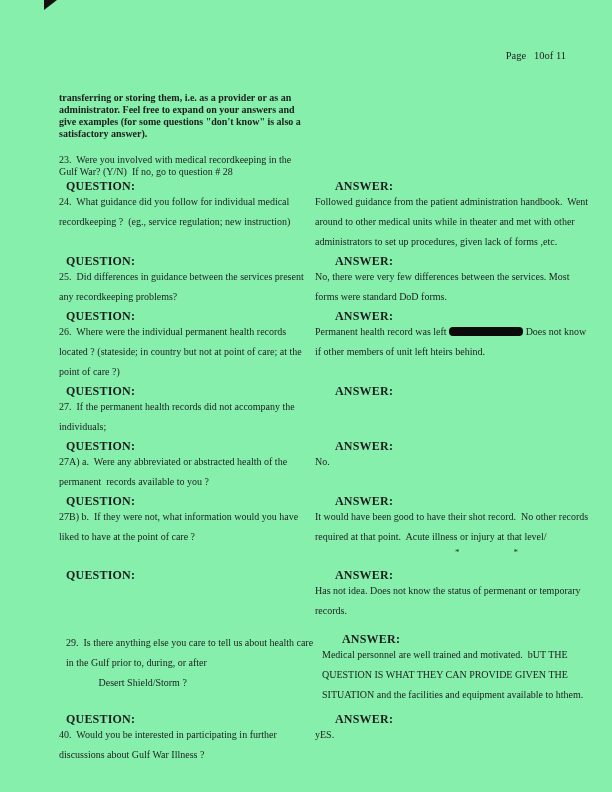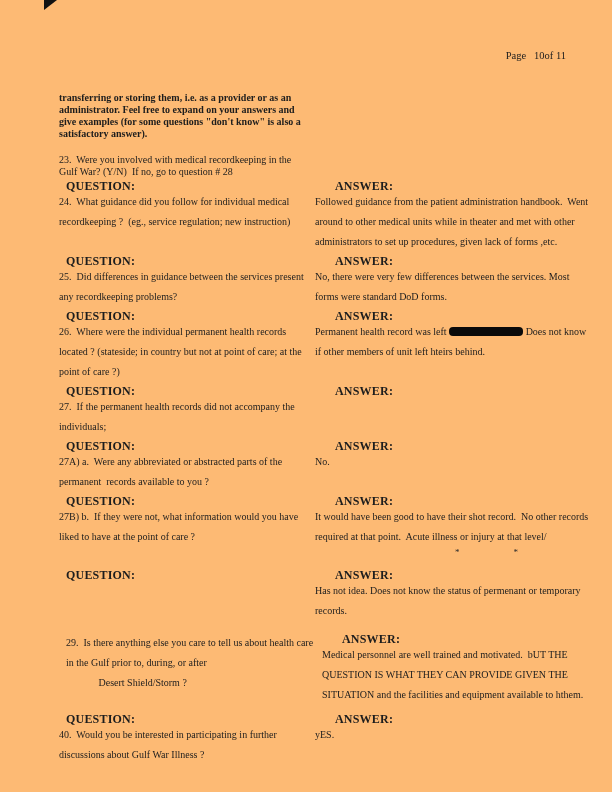--- a/index.html
+++ b/index.html
@@ -1,21 +1,21 @@
 <!DOCTYPE html>
 <html><head>
 <meta charset="utf-8">
 <style>
   html, body { margin: 0; padding: 0; background: #e8e8e8; }
   .page {
     position: relative;
     width: 612px;
     height: 792px;
     margin: 0 auto;
-    background: #fdba74;
+    background: #86efac;
     font-family: "Liberation Serif", serif;
     color: #1d1d1d;
     overflow: hidden;
   }
   .artifact-tl {
     position: absolute;
     left: 44px;
     top: 0;
     width: 0;
     height: 0;
@@ -132,21 +132,21 @@
       </div>
       <div class="a-col">
         <div class="label a-label">ANSWER:</div>
         <div class="txt"></div>
       </div>
     </div>
 
     <div class="qa-row">
       <div class="q-col">
         <div class="label q-label">QUESTION:</div>
-        <div class="txt">27A) a.  Were any abbreviated or abstracted parts of the permanent  records available to you ?</div>
+        <div class="txt">27A) a.  Were any abbreviated or abstracted health of the permanent  records available to you ?</div>
       </div>
       <div class="a-col">
         <div class="label a-label">ANSWER:</div>
         <div class="txt">No.</div>
       </div>
     </div>
 
     <div class="qa-row gap-lg">
       <div class="q-col">
         <div class="label q-label">QUESTION:</div>

